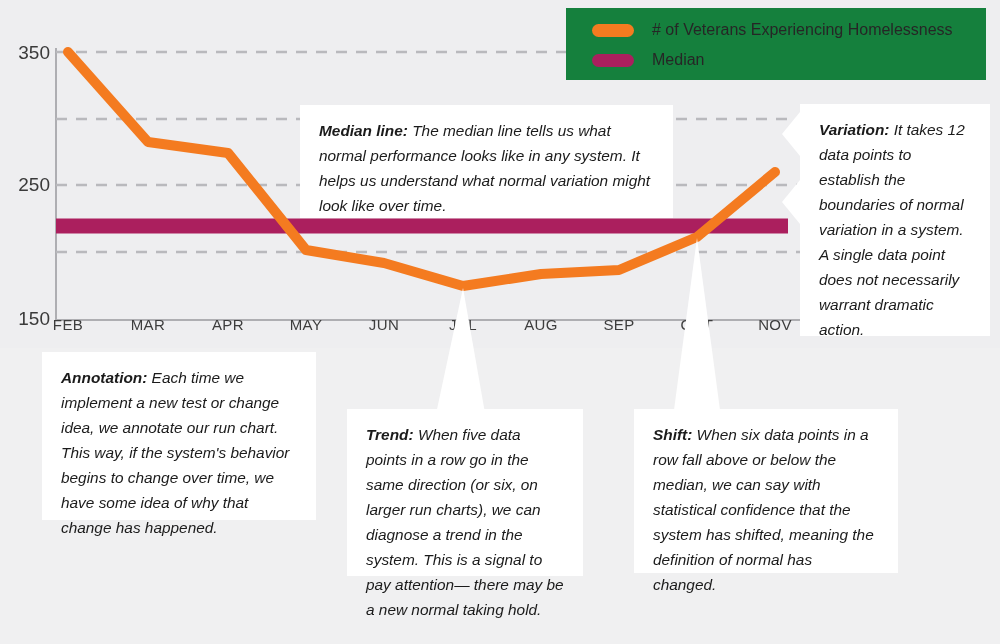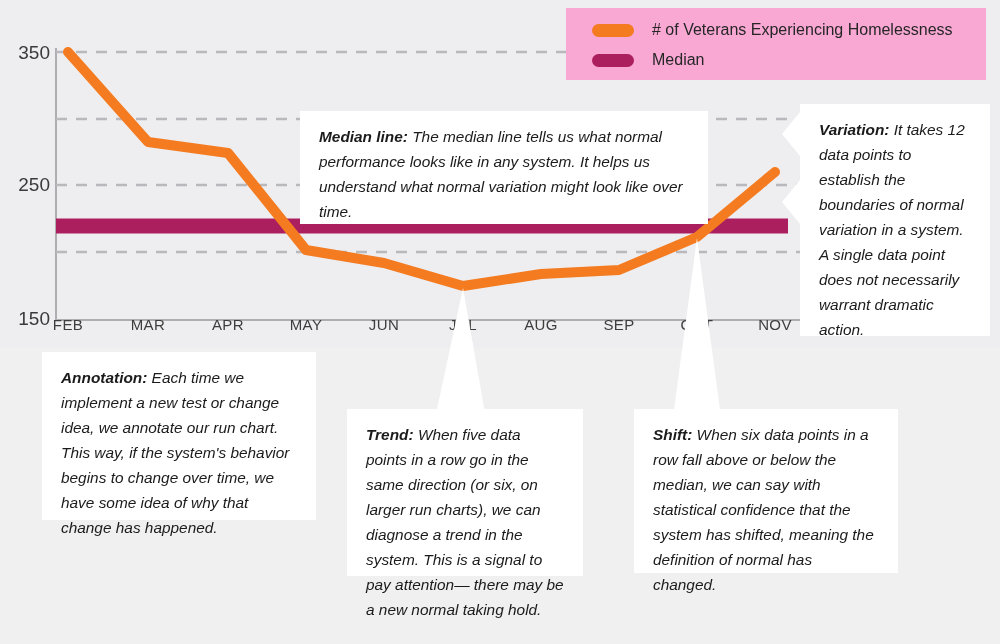--- a/index.html
+++ b/index.html
@@ -57,21 +57,21 @@
     top: 316px;
   }
 
   
   .legend {
     position: absolute;
     left: 566px;
     top: 8px;
     width: 420px;
     height: 72px;
-    background: #f9a8d4;
+    background: #15803d;
     padding: 0;
   }
   .legend-row {
     position: absolute;
     display: flex;
     align-items: center;
     left: 26px;
   }
   .legend-row.r1 { top: 13px; }
   .legend-row.r2 { top: 43px; }
@@ -105,22 +105,22 @@
   .callout .inner {
     padding: 14px 19px 16px 19px;
   }
   .callout b {
     font-weight: bold;
     font-style: italic;
   }
 
   #callout-median {
     left: 300px;
-    top: 111px;
-    width: 408px;
+    top: 105px;
+    width: 373px;
     height: 113px;
   }
   #callout-variation {
     left: 800px;
     top: 104px;
     width: 190px;
     height: 232px;
   }
   #callout-annotation {
     left: 42px;

